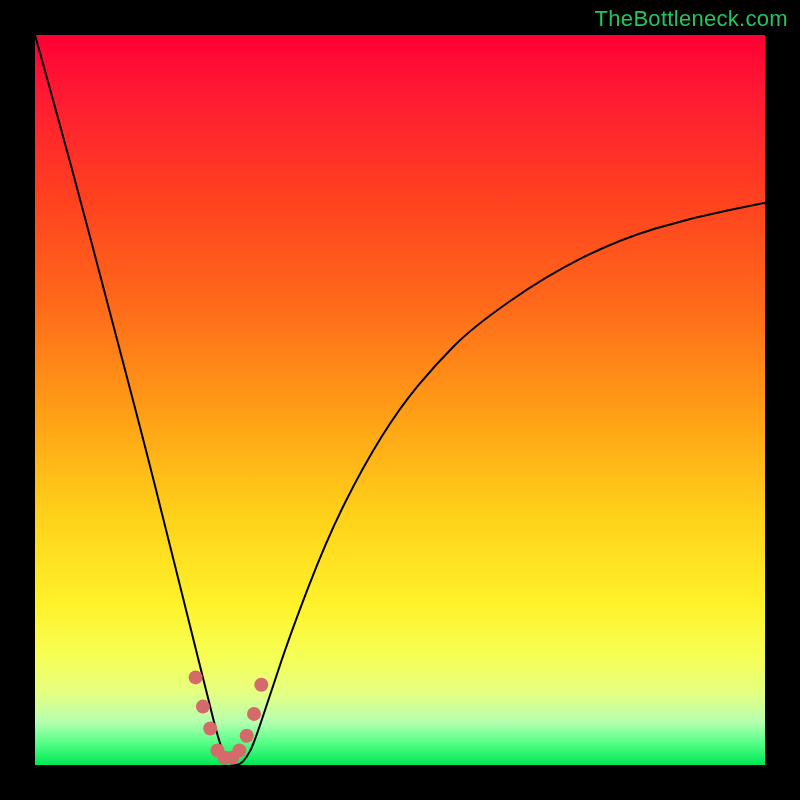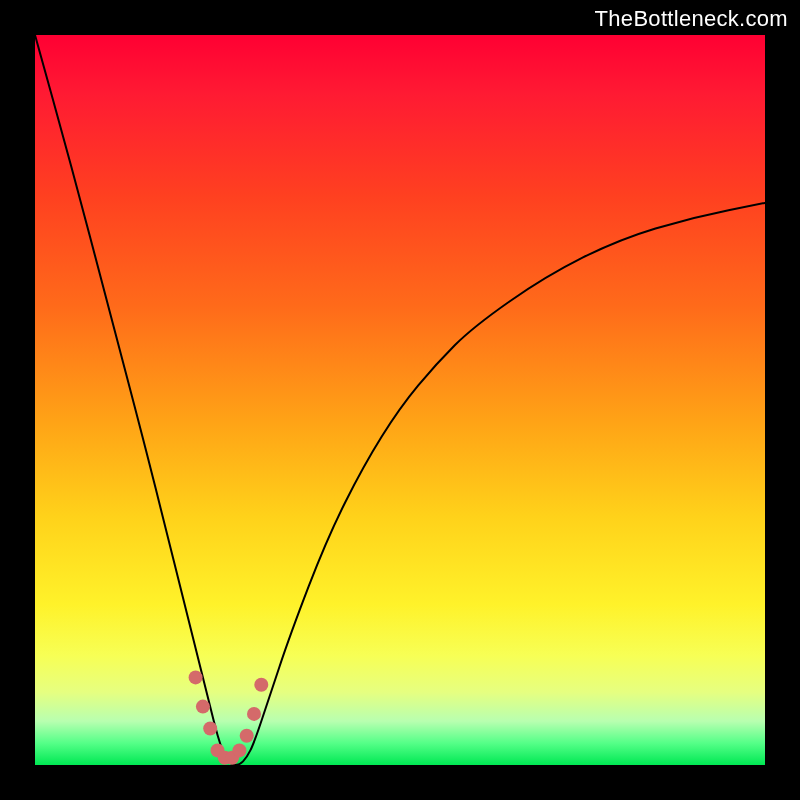--- a/index.html
+++ b/index.html
@@ -39,21 +39,21 @@
       #e6ff80 90%,
       #b8ffb0 94%,
       #55ff88 97%,
       #00e853 100%
     );
   }
   .watermark {
     position: absolute;
     top: 6px;
     right: 12px;
-    color: #ffffff;
+    color: #22c55e;
     font-size: 22px;
     font-weight: 500;
     letter-spacing: 0.3px;
     user-select: none;
   }
   svg.curve {
     position: absolute;
     left: 0;
     top: 0;
     width: 730px;

